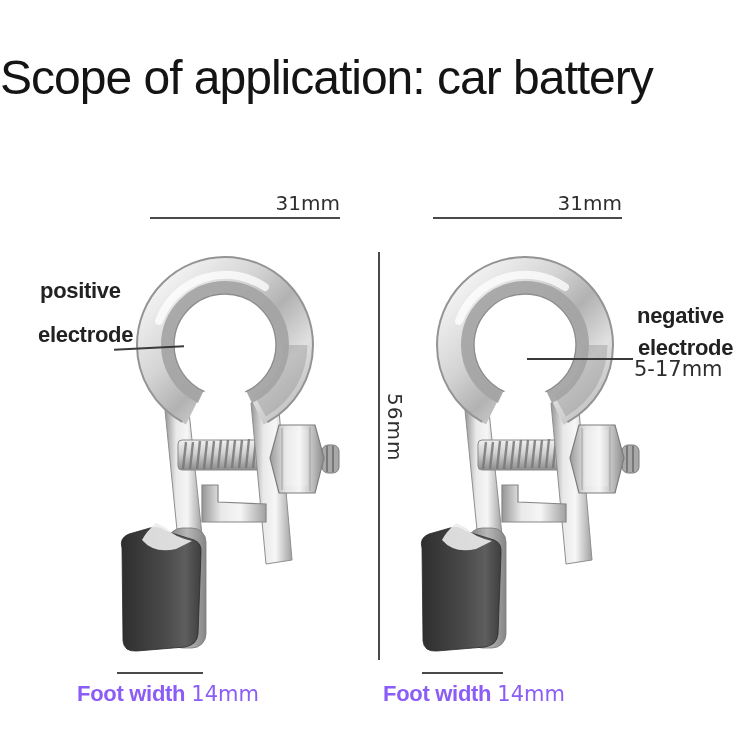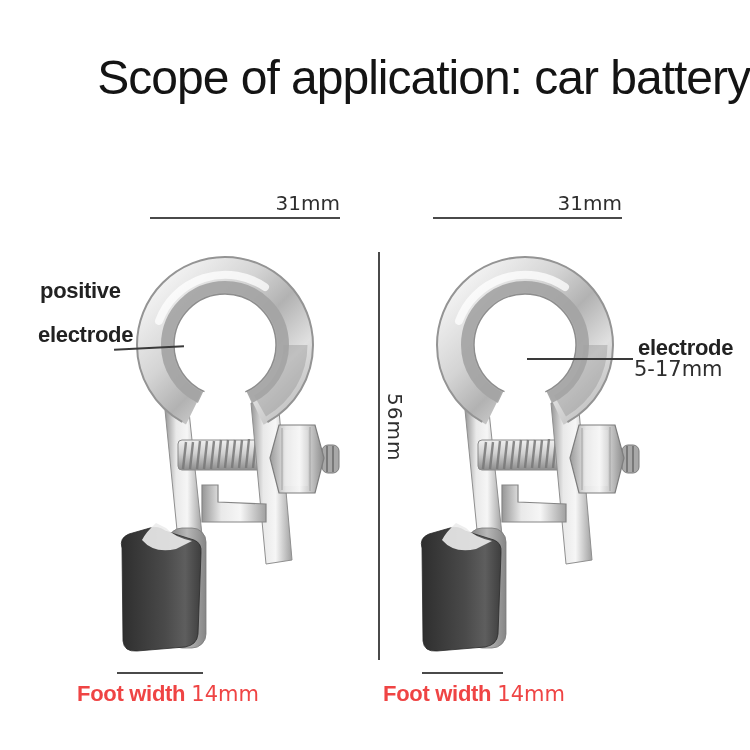--- a/index.html
+++ b/index.html
@@ -1,29 +1,29 @@
 <!DOCTYPE html>
 <html><head>
 <meta charset="utf-8">
 <style>
   html,body{margin:0;padding:0;background:#ffffff;}
   .stage{position:relative;width:750px;height:750px;background:#ffffff;overflow:hidden;
          font-family:"Liberation Sans",sans-serif;color:#1c1c1c;}
-  .title{position:absolute;left:0;right:0;top:50px;text-align:right;white-space:nowrap;
+  .title{position:absolute;left:0;right:0;top:50px;text-align:left;white-space:nowrap;
          font-size:48px;letter-spacing:-1px;font-weight:400;color:#141414;}
   .dimline{position:absolute;height:1.6px;background:#4a4a4a;}
   .vline{position:absolute;width:1.6px;background:#4a4a4a;}
   .leader{position:absolute;height:1.5px;background:#3a3a3a;}
   .wlabel{position:absolute;text-align:right;font-family:"DejaVu Sans",sans-serif;
           font-size:20px;color:#2e2e2e;}
   .elabel{position:absolute;font-size:22px;font-weight:700;color:#222222;letter-spacing:-0.3px;}
   .edim{position:absolute;font-family:"DejaVu Sans",sans-serif;font-size:21px;color:#2e2e2e;}
   .vtext{position:absolute;writing-mode:vertical-rl;font-family:"DejaVu Sans",sans-serif;
          font-size:20px;color:#2e2e2e;letter-spacing:1px;}
-  .foottext{position:absolute;white-space:nowrap;font-size:22px;color:#ef4444;}
+  .foottext{position:absolute;white-space:nowrap;font-size:22px;color:#8b5cf6;}
   .foottext .fl{font-weight:700;letter-spacing:-0.3px;}
   .foottext .fd{font-family:"DejaVu Sans",sans-serif;font-size:21px;font-weight:400;}
   .clampsvg{position:absolute;width:232px;height:412px;}
 </style>
 </head>
 <body>
 
 <div class="stage">
 
   <svg width="0" height="0" style="position:absolute" aria-hidden="true">
@@ -123,20 +123,21 @@
   <div class="wlabel" style="left:150px;top:191px;width:190px">31mm</div>
   <div class="dimline" style="left:150px;top:217px;width:190px"></div>
 
   <div class="wlabel" style="left:433px;top:191px;width:189px">31mm</div>
   <div class="dimline" style="left:433px;top:217px;width:189px"></div>
 
   <div class="elabel" style="left:40px;top:278px">positive</div>
   <div class="elabel" style="left:38px;top:322px">electrode</div>
   <div class="leader" style="left:114px;top:347px;width:70px;transform:rotate(-3deg)"></div>
 
+  <div class="elabel" style="left:637px;top:303px">negative</div>
   <div class="elabel" style="left:638px;top:335px">electrode</div>
   <div class="edim" style="left:634px;top:357px">5-17mm</div>
   <div class="leader" style="left:527px;top:358px;width:106px"></div>
 
   <div class="vline" style="left:378px;top:252px;height:408px"></div>
   <div class="vtext" style="left:383px;top:393px">56mm</div>
 
   <div class="dimline" style="left:117px;top:672px;width:86px"></div>
   <div class="foottext" style="left:77px;top:681px">
     <span class="fl">Foot width</span>

